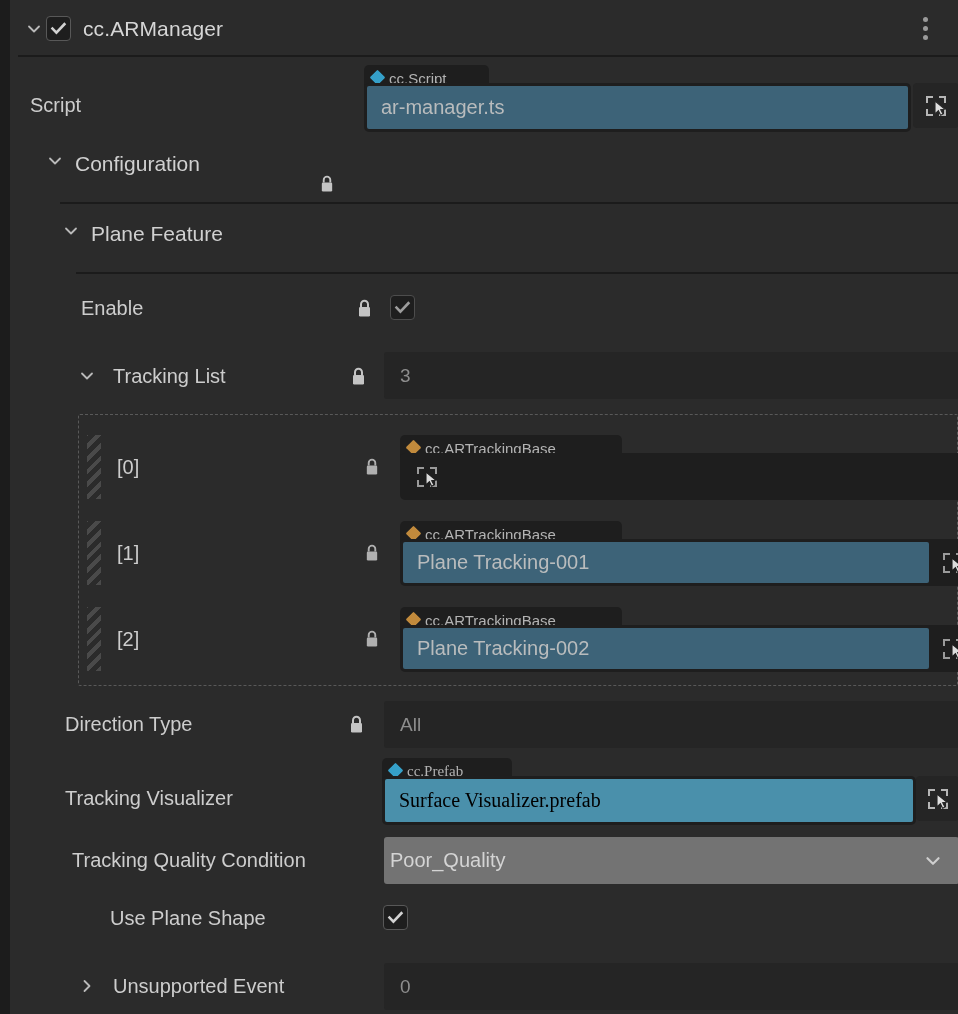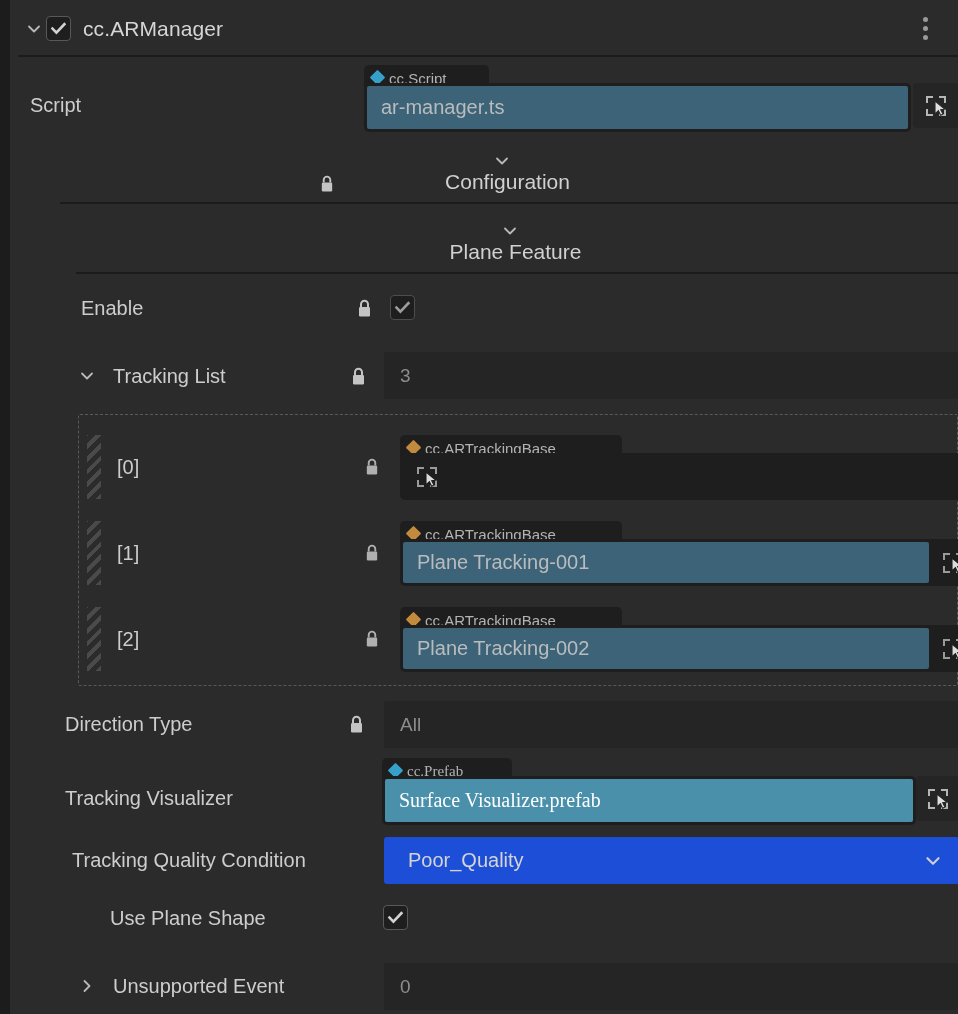--- a/index.html
+++ b/index.html
@@ -115,23 +115,22 @@
   .lock {
     position: absolute;
     width: 16px;
     height: 20px;
   }
 
   
   .section-head {
     position: relative;
     display: flex;
-    align-items: center;
+    align-items: flex-start;
     height: 52px;
-    flex-direction: column;
   }
   .section-head .section-title {
     font-size: 21px;
     color: #d0d0d0;
     margin-left: 11px;
     white-space: nowrap;
   }
   .rule {
     position: absolute;
     bottom: 0;
@@ -148,24 +147,24 @@
   }
   .field-flat {
     background: #252525;
     display: flex;
     align-items: center;
     padding-left: 16px;
     font-size: 19px;
     color: #8d8d8d;
   }
   .field-dropdown {
-    background: #1d4ed8;
-    display: flex;
-    align-items: center;
-    padding-left: 24px;
+    background: #737373;
+    display: flex;
+    align-items: center;
+    padding-left: 6px;
     font-size: 20px;
     color: #d4d4d4;
     cursor: pointer;
   }
   .dd-arrow {
     position: absolute;
     right: 16px;
     top: 50%;
     transform: translateY(-50%);
   }
@@ -223,21 +222,21 @@
     display: flex;
     align-items: center;
     padding-left: 14px;
     font-size: 20px;
     color: #b9bcbd;
     overflow: hidden;
     white-space: nowrap;
   }
   .objvalue.hover {
     background: #4a90ab;
-    color: #ffffff;
+    color: #000000;
   }
   .objpick {
     width: 48px;
     flex: 0 0 auto;
     display: flex;
     align-items: center;
     justify-content: center;
     cursor: pointer;
   }
 

